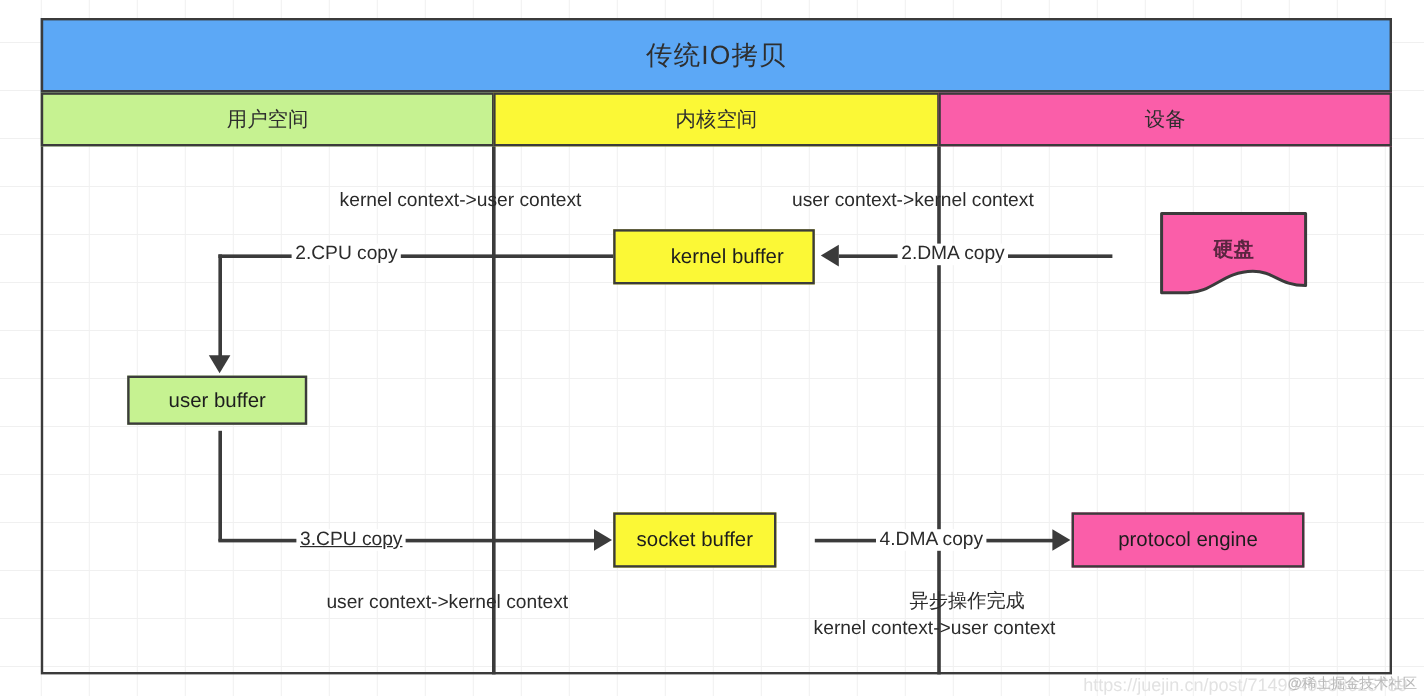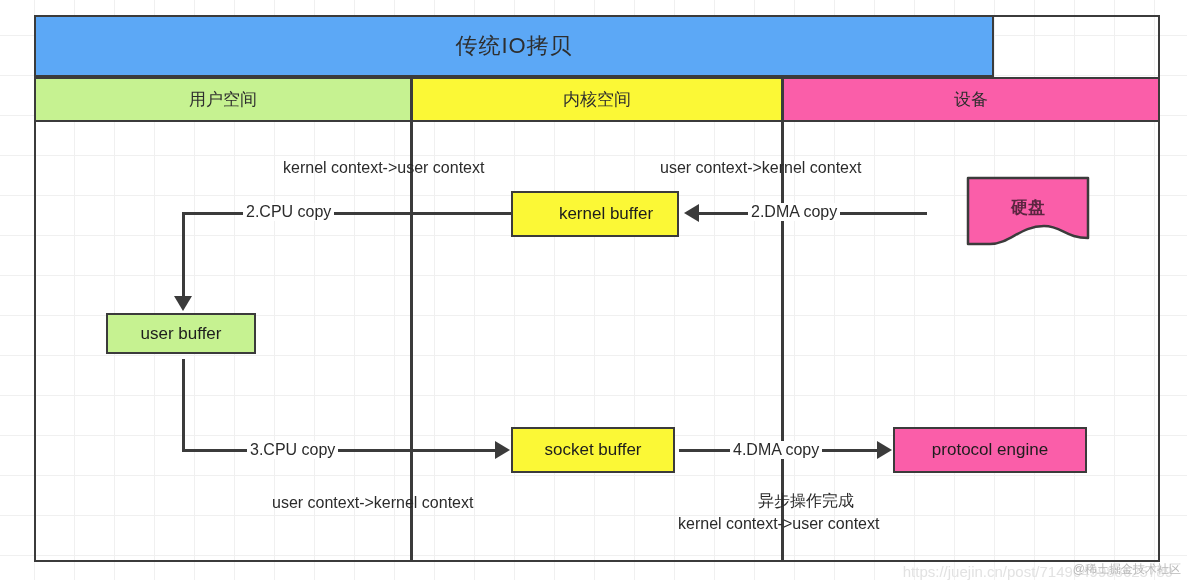--- a/index.html
+++ b/index.html
@@ -31,21 +31,21 @@
     border: 2.5px solid #3b3b3b;
     box-sizing: border-box;
     background: transparent;
   }
 
   
   .title-bar {
     position: absolute;
     left: 34px;
     top: 15px;
-    width: 960px;
+    width: 1126px;
     height: 62px;
     background: #5CA8F6;
     border: 2.5px solid #3b3b3b;
     box-sizing: border-box;
     display: flex;
     align-items: center;
     justify-content: center;
     color: #2e2e2e;
     font-size: 22px;
     letter-spacing: 1px;
@@ -89,21 +89,21 @@
     justify-content: center;
     font-size: 17px;
     color: #1d1d1d;
   }
   .node.kernel-buffer {
     left: 511px; top: 191px; width: 168px; height: 46px;
     background: #FBF836;
     padding-left: 22px;
   }
   .node.socket-buffer {
-    left: 511px; top: 427px; width: 164px; height: 46px;
+    left: 511px; top: 427px; width: 136px; height: 46px;
     background: #FBF836;
   }
   .node.user-buffer {
     left: 106px; top: 313px; width: 150px; height: 41px;
     background: #C6F291;
   }
   .node.protocol-engine {
     left: 893px; top: 427px; width: 194px; height: 46px;
     background: #FA5EA9;
   }
@@ -198,21 +198,21 @@
   <div class="line v" style="left:182px; top:212px; height:86px;"></div>
   <div class="arrow down" style="left:174px; top:296px;"></div>
   <div class="lbl on-line" style="left:243px; top:203px;">2.CPU copy</div>
 
   <div class="lbl" style="left:283px; top:159px;">kernel context-&gt;user context</div>
   <div class="lbl" style="left:660px; top:159px;">user context-&gt;kernel context</div>
 
   <div class="line v" style="left:182px; top:359px; height:92px;"></div>
   <div class="line h" style="left:182px; top:449px; width:314px;"></div>
   <div class="arrow right" style="left:495px; top:441px;"></div>
-  <div class="lbl on-line" style="left:247px; top:441px;">3.CPU copy</div>
+  <div class="lbl on-line" style="left:247px; top:441px;text-decoration:underline;">3.CPU copy</div>
 
   <div class="line h" style="left:679px; top:449px; width:199px;"></div>
   <div class="arrow right" style="left:877px; top:441px;"></div>
   <div class="lbl on-line" style="left:730px; top:441px;">4.DMA copy</div>
 
   <div class="lbl" style="left:272px; top:494px;">user context-&gt;kernel context</div>
   <div class="lbl cjk" style="left:758px; top:491px;">异步操作完成</div>
   <div class="lbl" style="left:678px; top:515px;">kernel context-&gt;user context</div>
 
   <div class="node kernel-buffer">kernel buffer</div>

